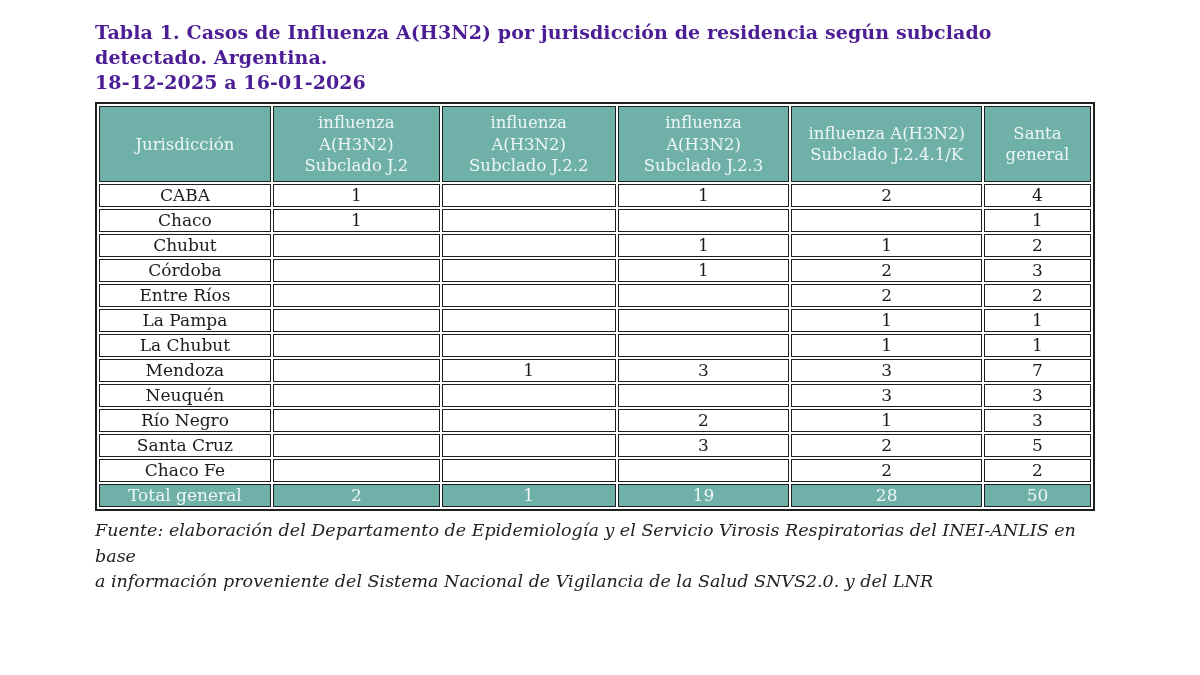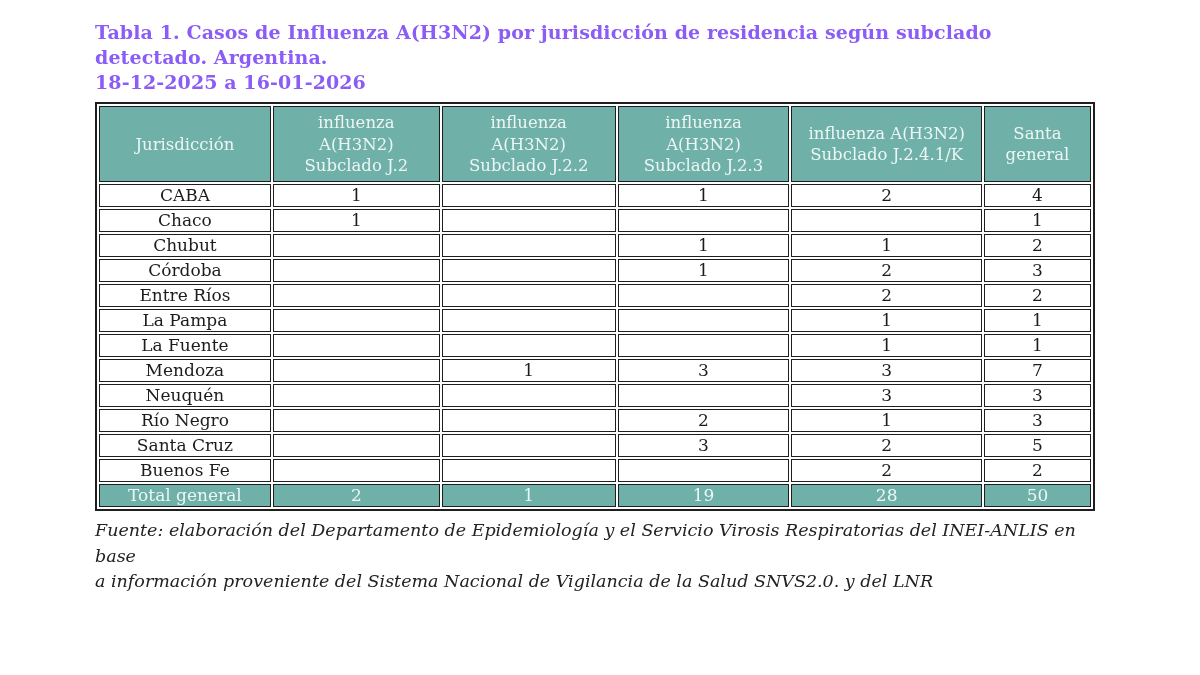--- a/index.html
+++ b/index.html
@@ -16,21 +16,21 @@
     box-sizing: border-box;
     width: 1200px;
     height: 675px;
     padding: 20px 105px 0 95px;
   }
   .doc-title {
     font-weight: bold;
     font-size: 19px;
     line-height: 1.32;
     letter-spacing: 0.1px;
-    color: #8b5cf6;
+    color: #4c1d95;
   }
   table.cases {
     table-layout: fixed;
     width: 1000px;
     margin-top: 7px;
     border-collapse: separate;
     border-spacing: 2px;
     background: #ffffff;
     border: 2px solid #1f1f1f;
   }
@@ -149,21 +149,21 @@
       </tr>
       <tr>
         <td>La Pampa</td>
         <td></td>
         <td></td>
         <td></td>
         <td>1</td>
         <td>1</td>
       </tr>
       <tr>
-        <td>La Fuente</td>
+        <td>La Chubut</td>
         <td></td>
         <td></td>
         <td></td>
         <td>1</td>
         <td>1</td>
       </tr>
       <tr>
         <td>Mendoza</td>
         <td></td>
         <td>1</td>
@@ -189,21 +189,21 @@
       </tr>
       <tr>
         <td>Santa Cruz</td>
         <td></td>
         <td></td>
         <td>3</td>
         <td>2</td>
         <td>5</td>
       </tr>
       <tr>
-        <td>Buenos Fe</td>
+        <td>Chaco Fe</td>
         <td></td>
         <td></td>
         <td></td>
         <td>2</td>
         <td>2</td>
       </tr>
       <tr class="total-row">
         <td>Total general</td>
         <td>2</td>
         <td>1</td>

